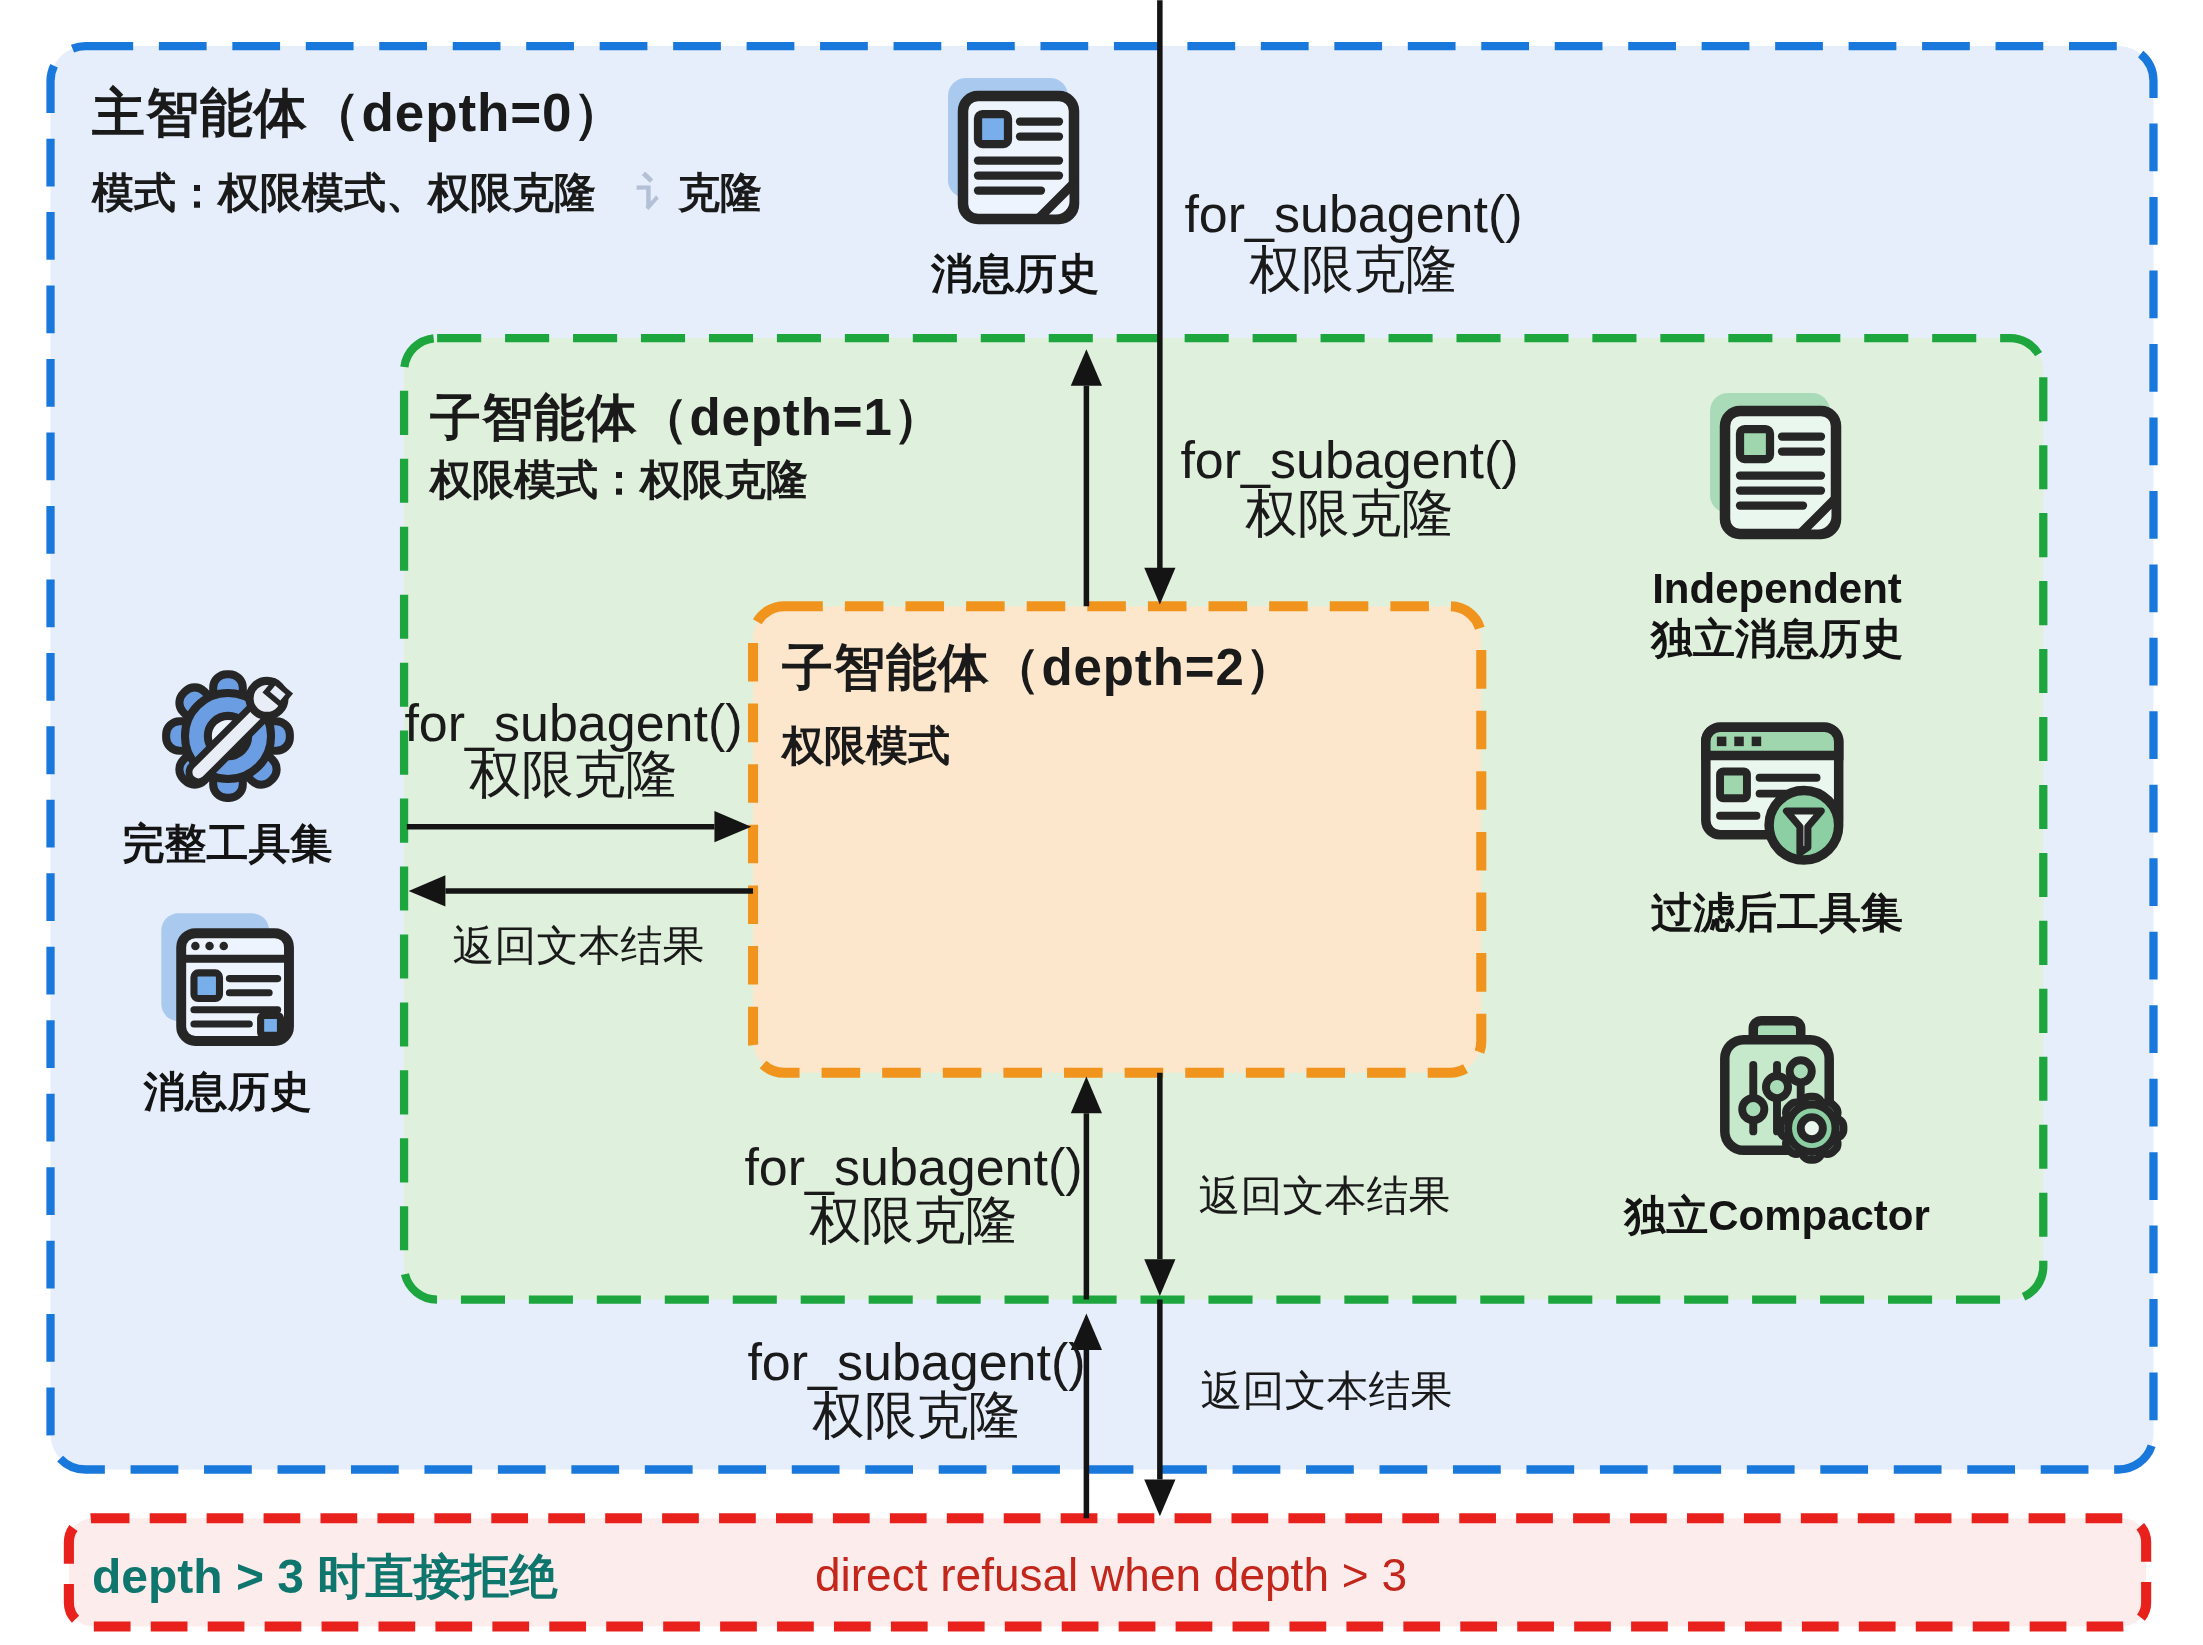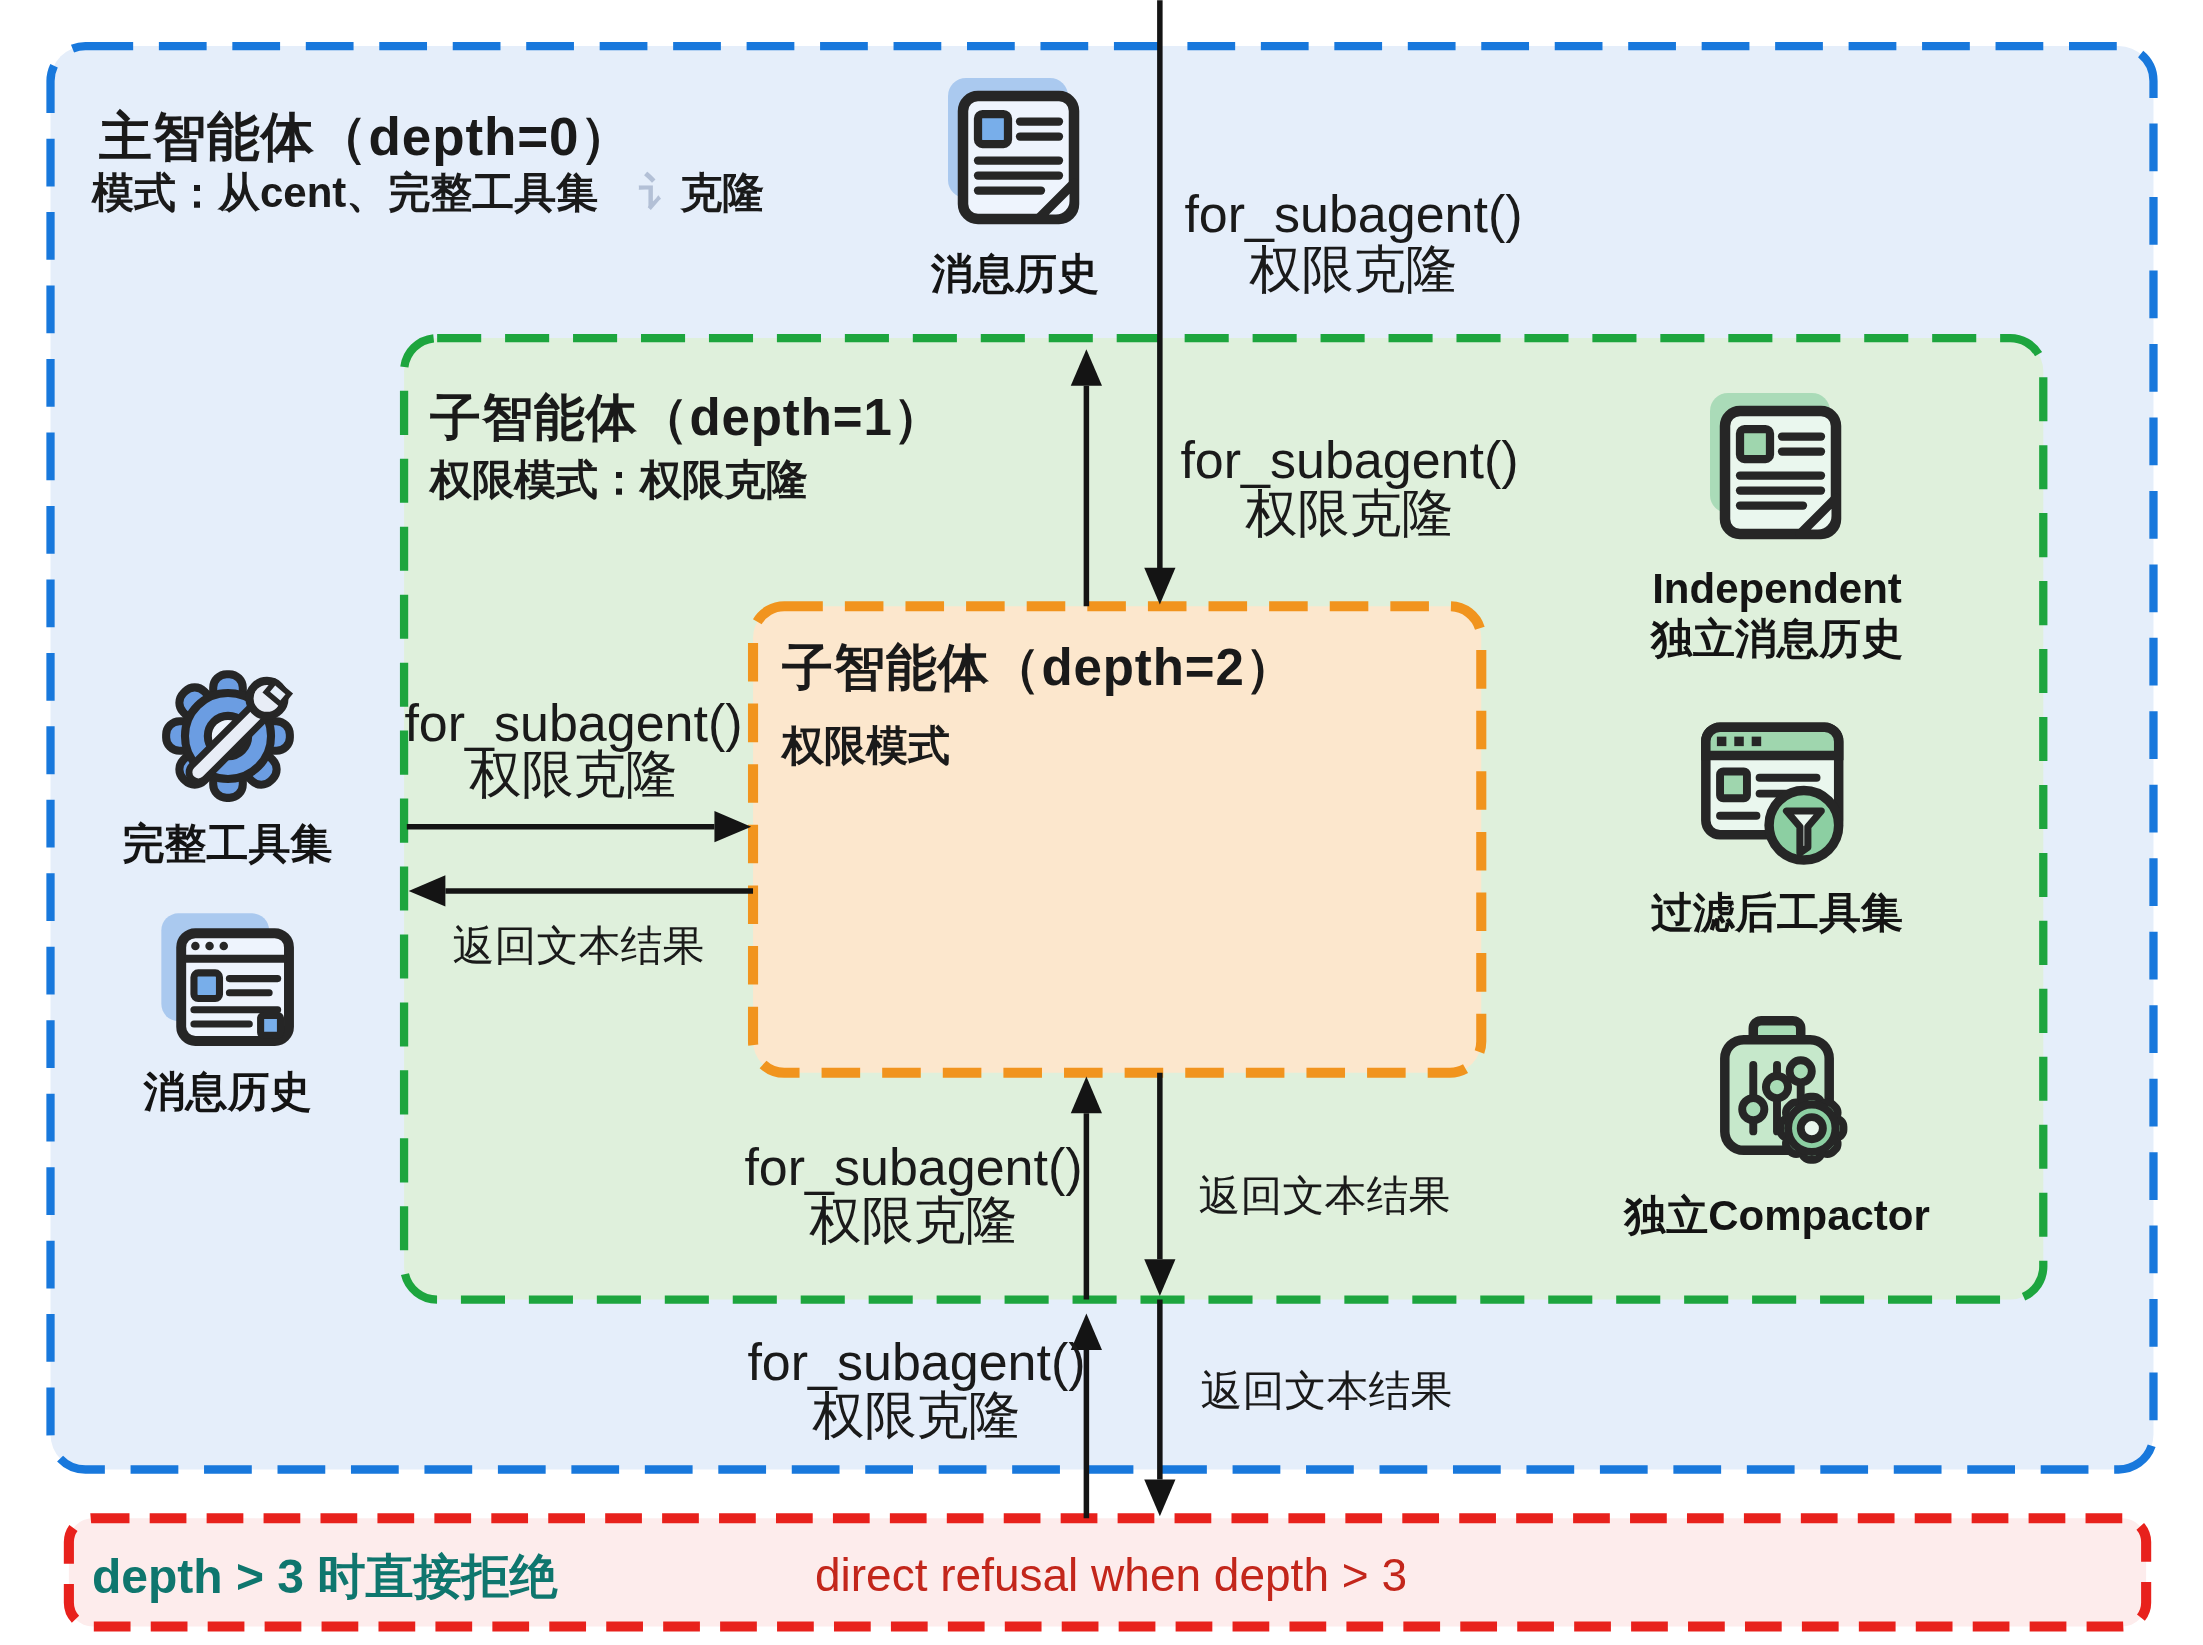--- a/index.html
+++ b/index.html
@@ -54,23 +54,23 @@
       <line x1="1263" y1="1168" x2="1263" y2="1371"></line>
       <polygon points="1263,1411 1246,1371 1280,1371" stroke="none"></polygon>
 
       <line x1="1183" y1="1653" x2="1183" y2="1470"></line>
       <polygon points="1183,1430 1166,1470 1200,1470" stroke="none"></polygon>
       <line x1="1263" y1="1415" x2="1263" y2="1611"></line>
       <polygon points="1263,1651 1246,1611 1280,1611" stroke="none"></polygon>
     </g>
   </svg>
 
-  <div class="abs title" style="left:92px;top:102px;margin-left:7px;">主智能体（depth=0）</div>
+  <div class="abs title" style="left:92px;top:78px;">主智能体（depth=0）</div>
   <div class="abs subtitle" style="left:92px;top:165px;">
-    <span>模式：从cent、完整工具集</span><span class="faint sub-tail">讠</span><span>克隆</span>
+    <span>模式：权限模式、权限克隆</span><span class="faint sub-tail">讠</span><span>克隆</span>
   </div>
 
   <div class="abs title" style="left:430px;top:384px;font-size:51px;">子智能体（depth=1）</div>
   <div class="abs subtitle" style="left:430px;top:452px;">权限模式：权限克隆</div>
 
   <div class="abs title" style="left:782px;top:634px;font-size:51px;">子智能体（depth=2）</div>
   <div class="abs subtitle" style="left:782px;top:718px;">权限模式</div>
 
   <div class="abs call-label" style="left:1170px;top:187px;width:367px;line-height:55px;">
     <div>for_subagent()</div>

